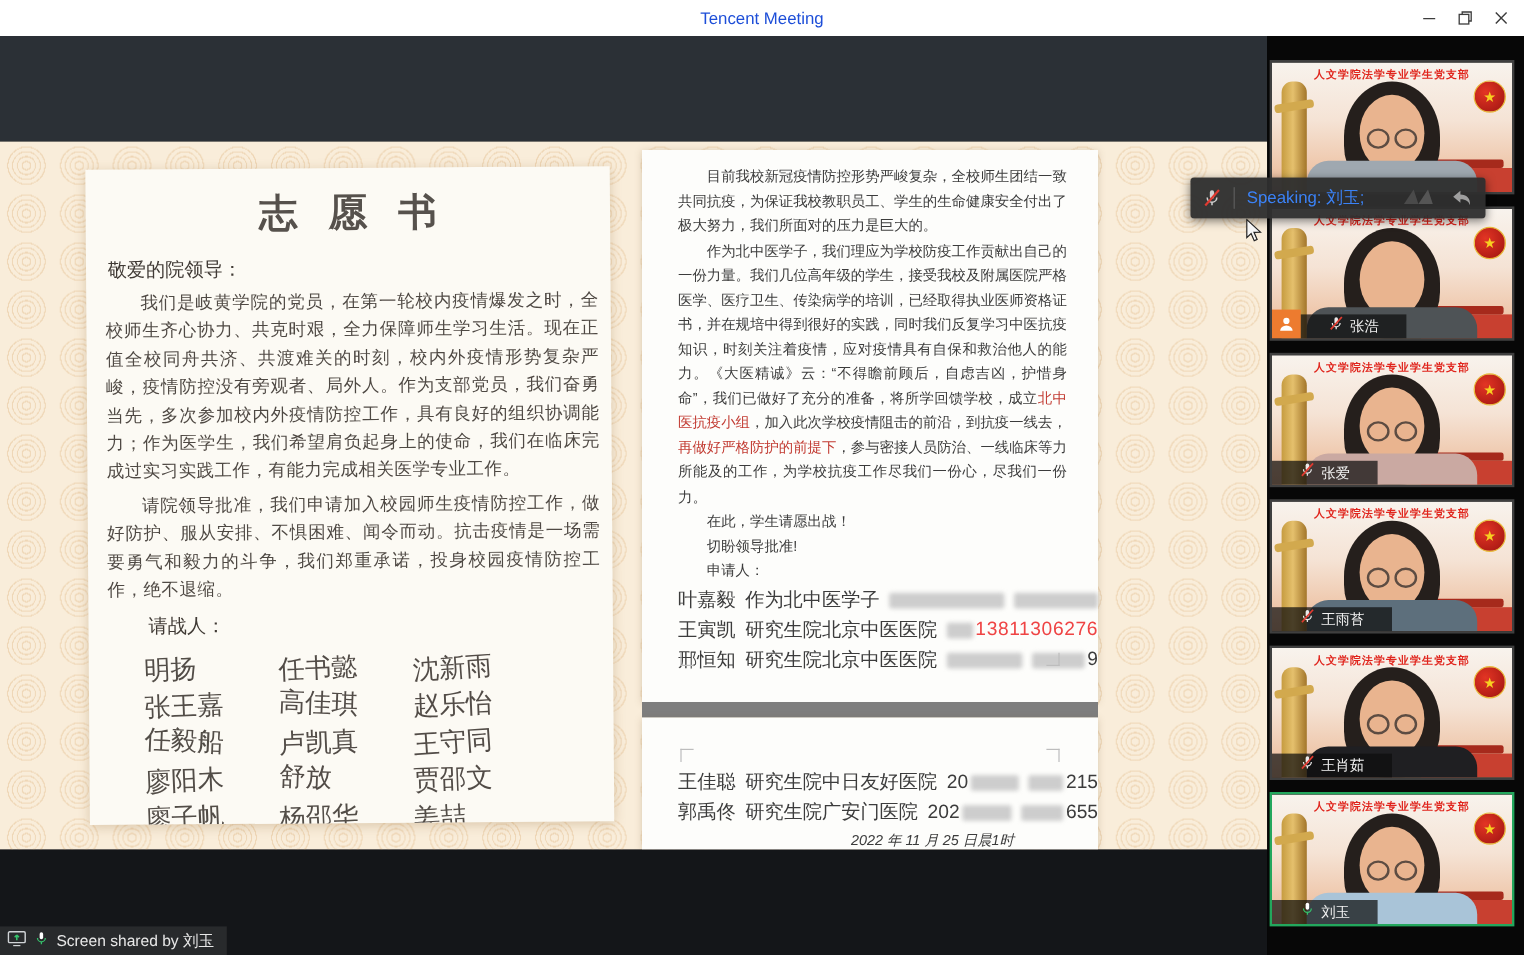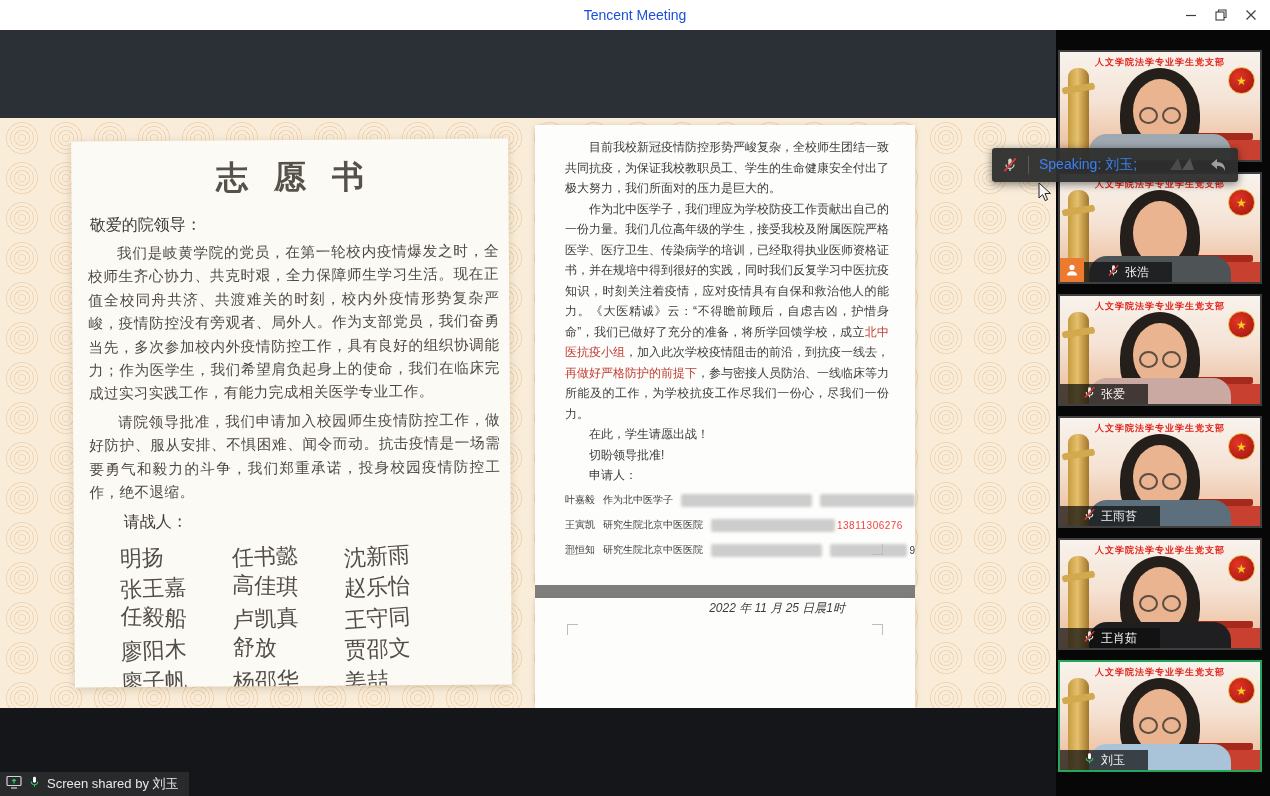--- a/index.html
+++ b/index.html
@@ -51,21 +51,21 @@
            box-shadow:0 1px 6px rgba(120,90,50,.25);}
   .page-gap{position:absolute;left:535px;top:467px;width:380px;height:13px;background:#7e7e7e;}
   .page-t2{position:absolute;left:535px;top:480px;width:380px;height:110px;background:#fdfdfb;
            box-shadow:0 1px 6px rgba(120,90,50,.25);}
   .tp{margin:0;padding:0 26px 0 30px;font-size:12px;line-height:20.5px;color:#3c3c3c;
       text-align:justify;}
   .tp.indent{text-indent:2em;}
   .tp.first{padding-top:12px;}
   .red{color:#c23b32;}
   .app-rows{margin-top:2px;}
-  .app-row{padding-left:30px;font-size:10px;height:25px;display:flex;align-items:center;
+  .app-row{padding-left:30px;font-size:16px;height:25px;display:flex;align-items:center;
            gap:8px;color:#3c3c3c;white-space:nowrap;}
   .blur-box{display:inline-block;height:13px;background:#cdcdcd;border-radius:2px;
             filter:blur(1.6px);}
   .ghost{color:#ef4444;letter-spacing:.5px;}
   .cm{position:absolute;width:10px;height:10px;}
   .cm.bl{left:32px;bottom:30px;border-left:1px solid #bdbdbd;border-bottom:1px solid #bdbdbd;}
   .cm.br{right:32px;bottom:30px;border-right:1px solid #bdbdbd;border-bottom:1px solid #bdbdbd;}
   .cm.tl{left:32px;top:26px;border-left:1px solid #bdbdbd;border-top:1px solid #bdbdbd;}
   .cm.tr{right:32px;top:26px;border-right:1px solid #bdbdbd;border-top:1px solid #bdbdbd;}
   .p2-rows{padding-top:40px;}
@@ -220,20 +220,38 @@
           </div>
         <div class="cm bl"></div>
         <div class="cm br"></div>
       </div>
 
       <div class="page-gap"></div>
 
       <div class="page-t2">
         <div class="cm tl"></div>
         <div class="cm tr"></div>
+        <div class="app-rows p2-rows" id="applicants-p2">
+            <div class="app-row">
+              <span>王佳聪</span>
+              <span>研究生院中日友好医院</span>
+              <span style="margin-right: -6px;">20</span>
+              <span class="blur-box" style="width: 104px;"></span>
+              <span class="blur-box" style="width: 78px;"></span>
+              <span style="margin-left: -6px;">215</span>
+            </div>
+            <div class="app-row">
+              <span>郭禹佟</span>
+              <span>研究生院广安门医院</span>
+              <span style="margin-right: -6px;">202</span>
+              <span class="blur-box" style="width: 96px;"></span>
+              <span class="blur-box" style="width: 84px;"></span>
+              <span style="margin-left: -6px;">655</span>
+            </div>
+          </div>
         <div class="date-line">2022 年 11 月 25 日晨1时</div>
       </div>
     </div>
 
     <div class="stage-bottom"></div>
   </div>
 
   <div class="sidebar" id="sidebar">
       <div class="thumb">
       <div class="vbg">

